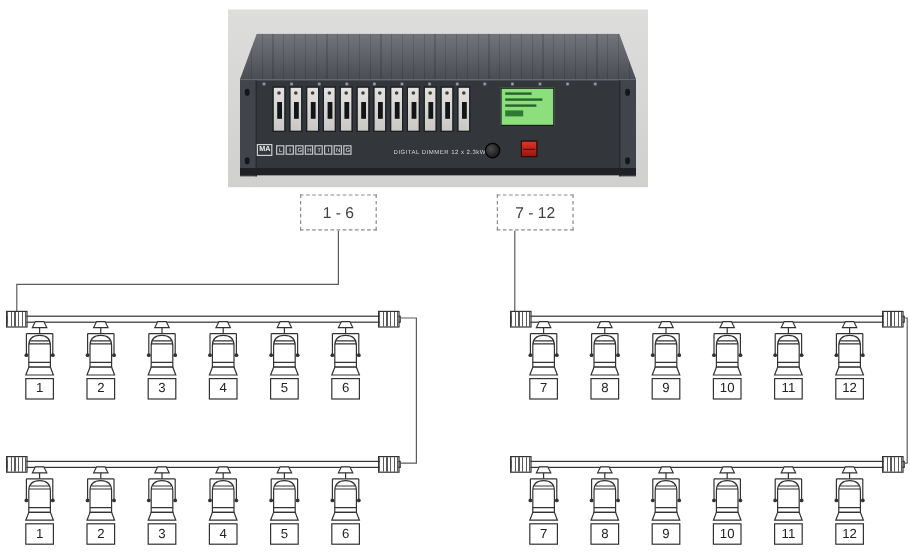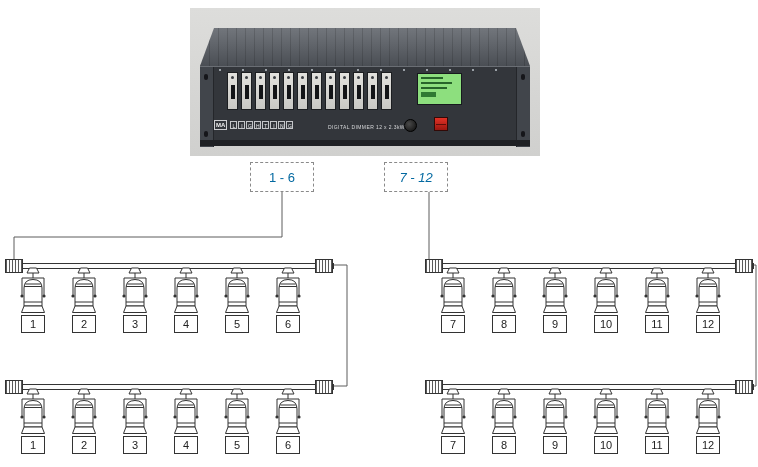--- a/index.html
+++ b/index.html
@@ -72,24 +72,24 @@
   .red-switch{
     position:absolute;left:234px;top:50px;width:14px;height:14px;
     background:linear-gradient(#e23226,#9c1710);border:1px solid #320a07;box-sizing:border-box;
   }
   .red-switch::after{content:"";position:absolute;left:1px;right:1px;top:6px;height:1px;background:#5e0e09;}
 
   
   .chan-label{
     position:absolute;width:64px;height:30px;background:#fff;border:1px dashed #8a8a8a;
     display:flex;align-items:center;justify-content:center;
-    font-size:13px;color:#0369a1;box-sizing:border-box;
+    font-size:13px;color:#404040;box-sizing:border-box;
   }
   #label-1{left:250px;top:162px;}
-  #label-2{left:384px;top:162px;font-style:italic;}
+  #label-2{left:414px;top:162px;}
 
   
   .bar{position:absolute;width:326px;height:82px;}
   .pipe{
     position:absolute;left:0;top:4px;width:326px;height:4px;
     background:#fbfbfb;border:1px solid #333;box-sizing:content-box;
   }
   .connector{
     position:absolute;top:0;width:16px;height:12px;border:1px solid #333;
     background:repeating-linear-gradient(90deg,#5a5a5a 0 1px,#fdfdfd 1px 3px);

